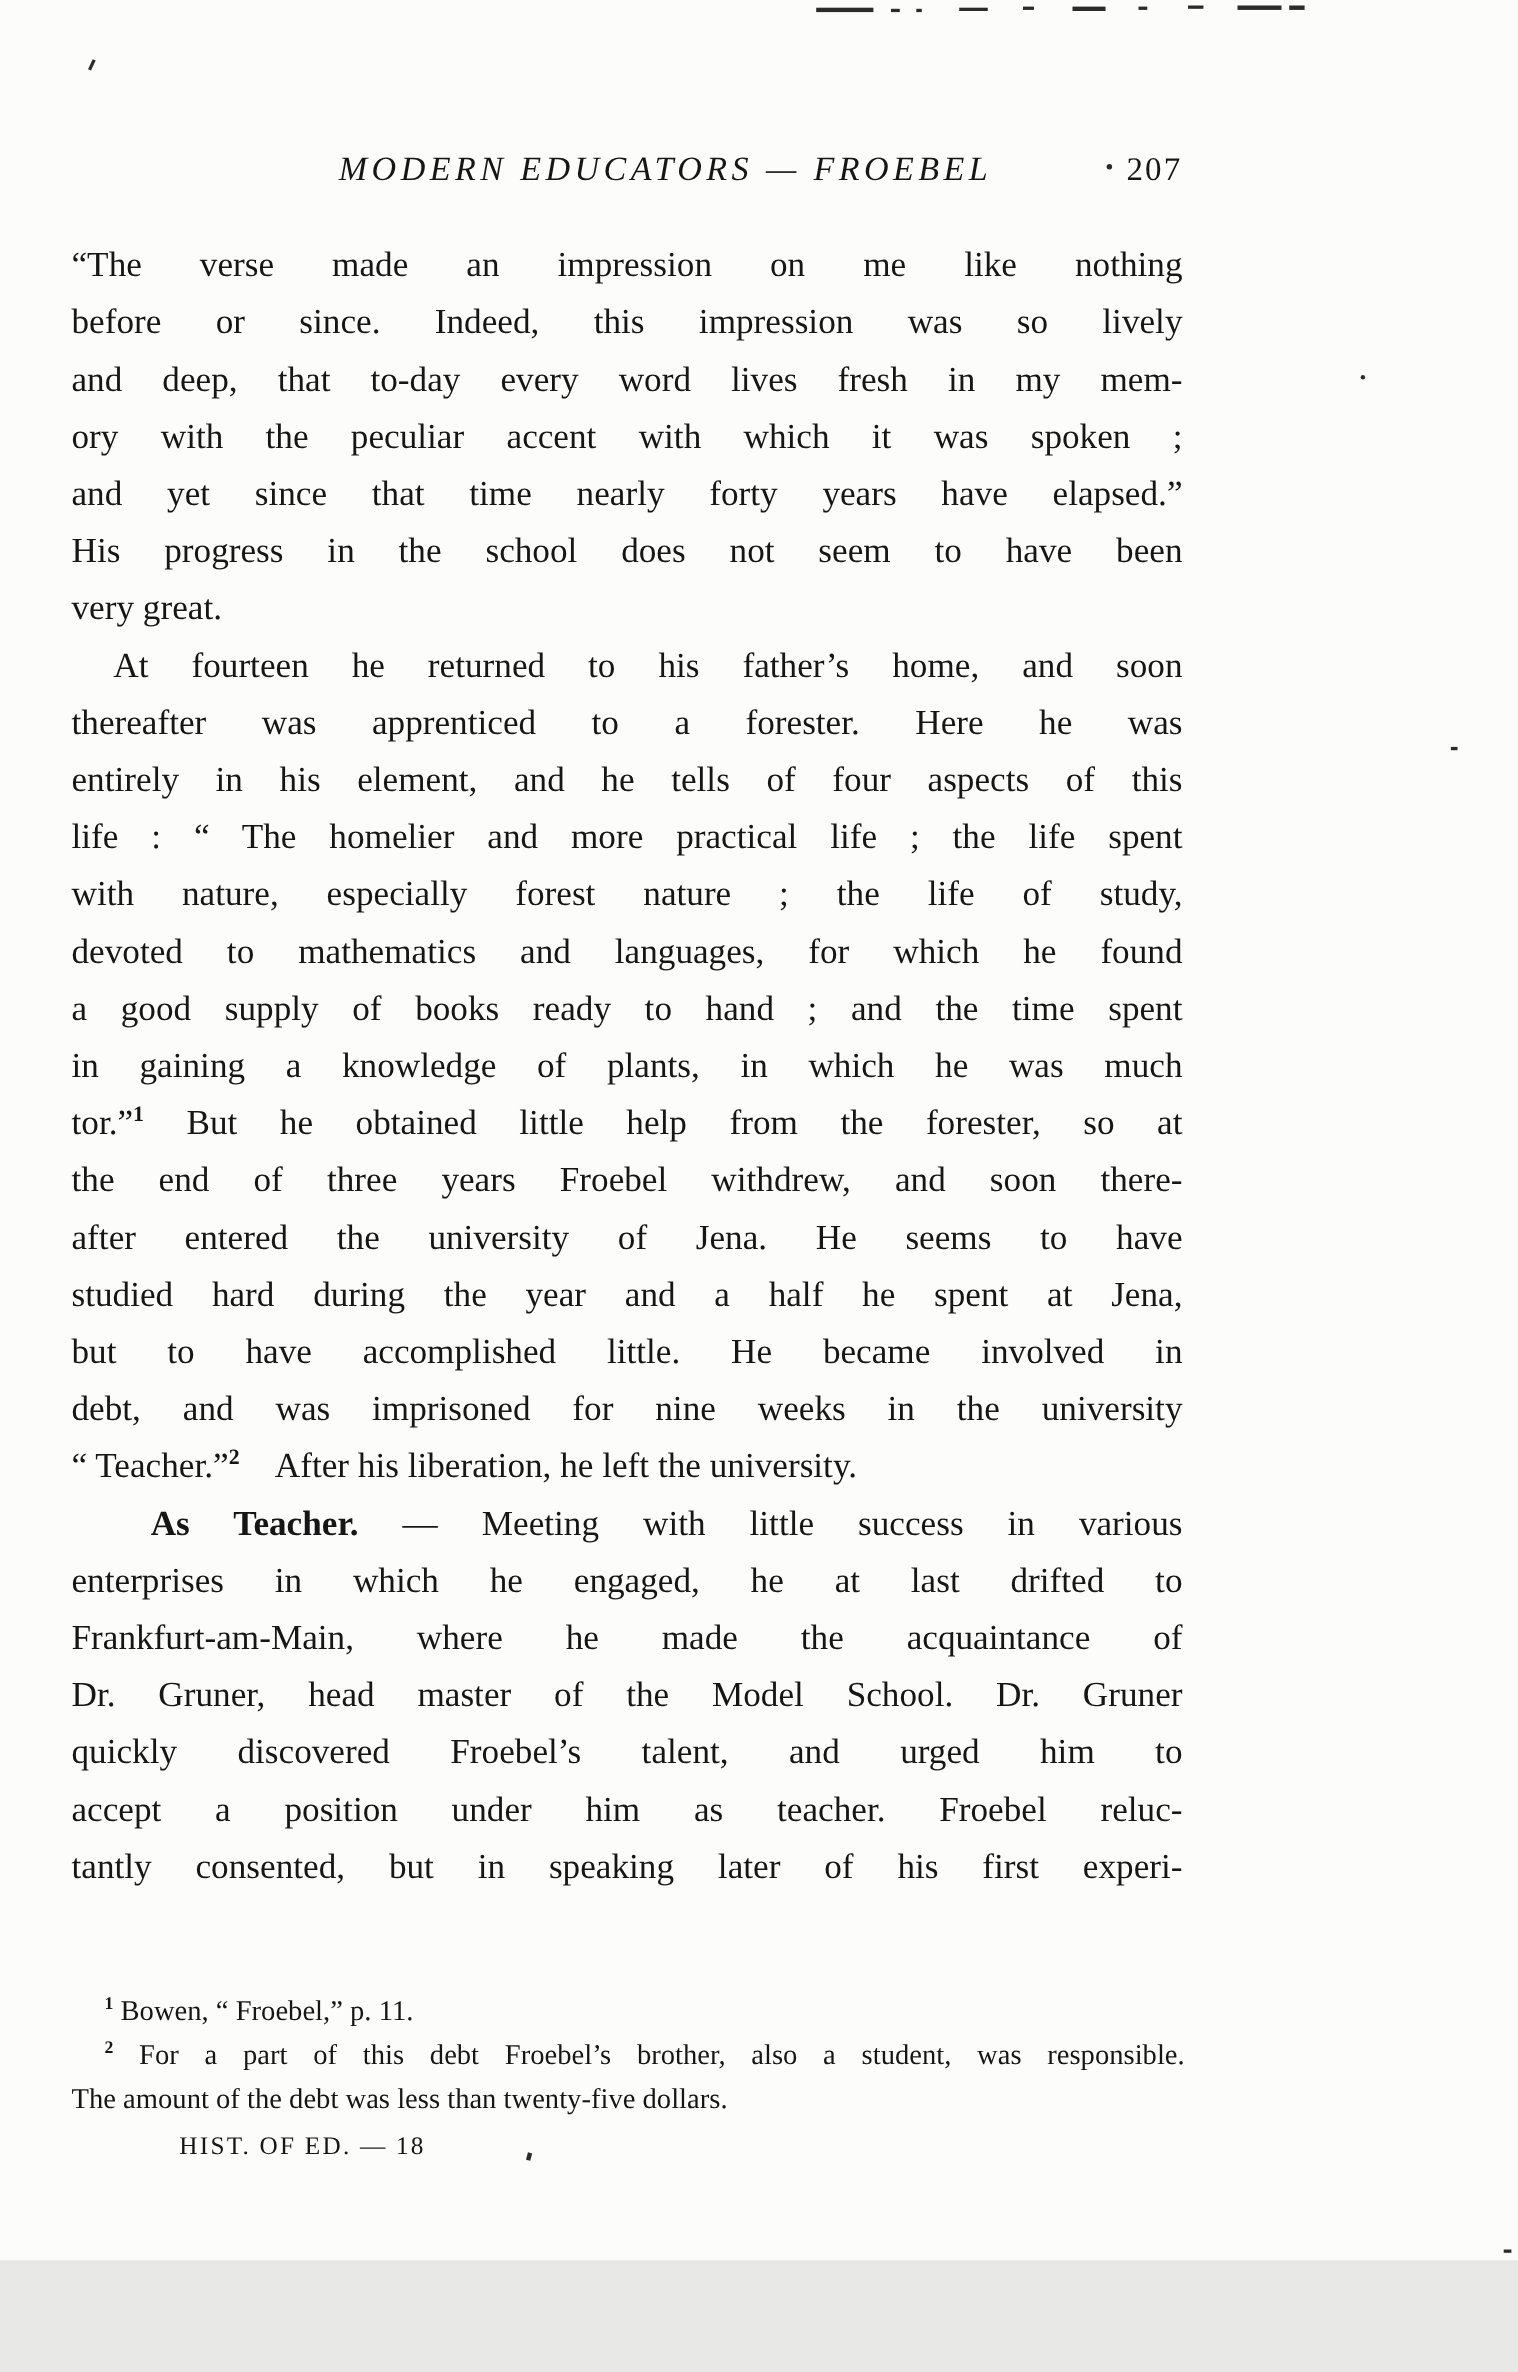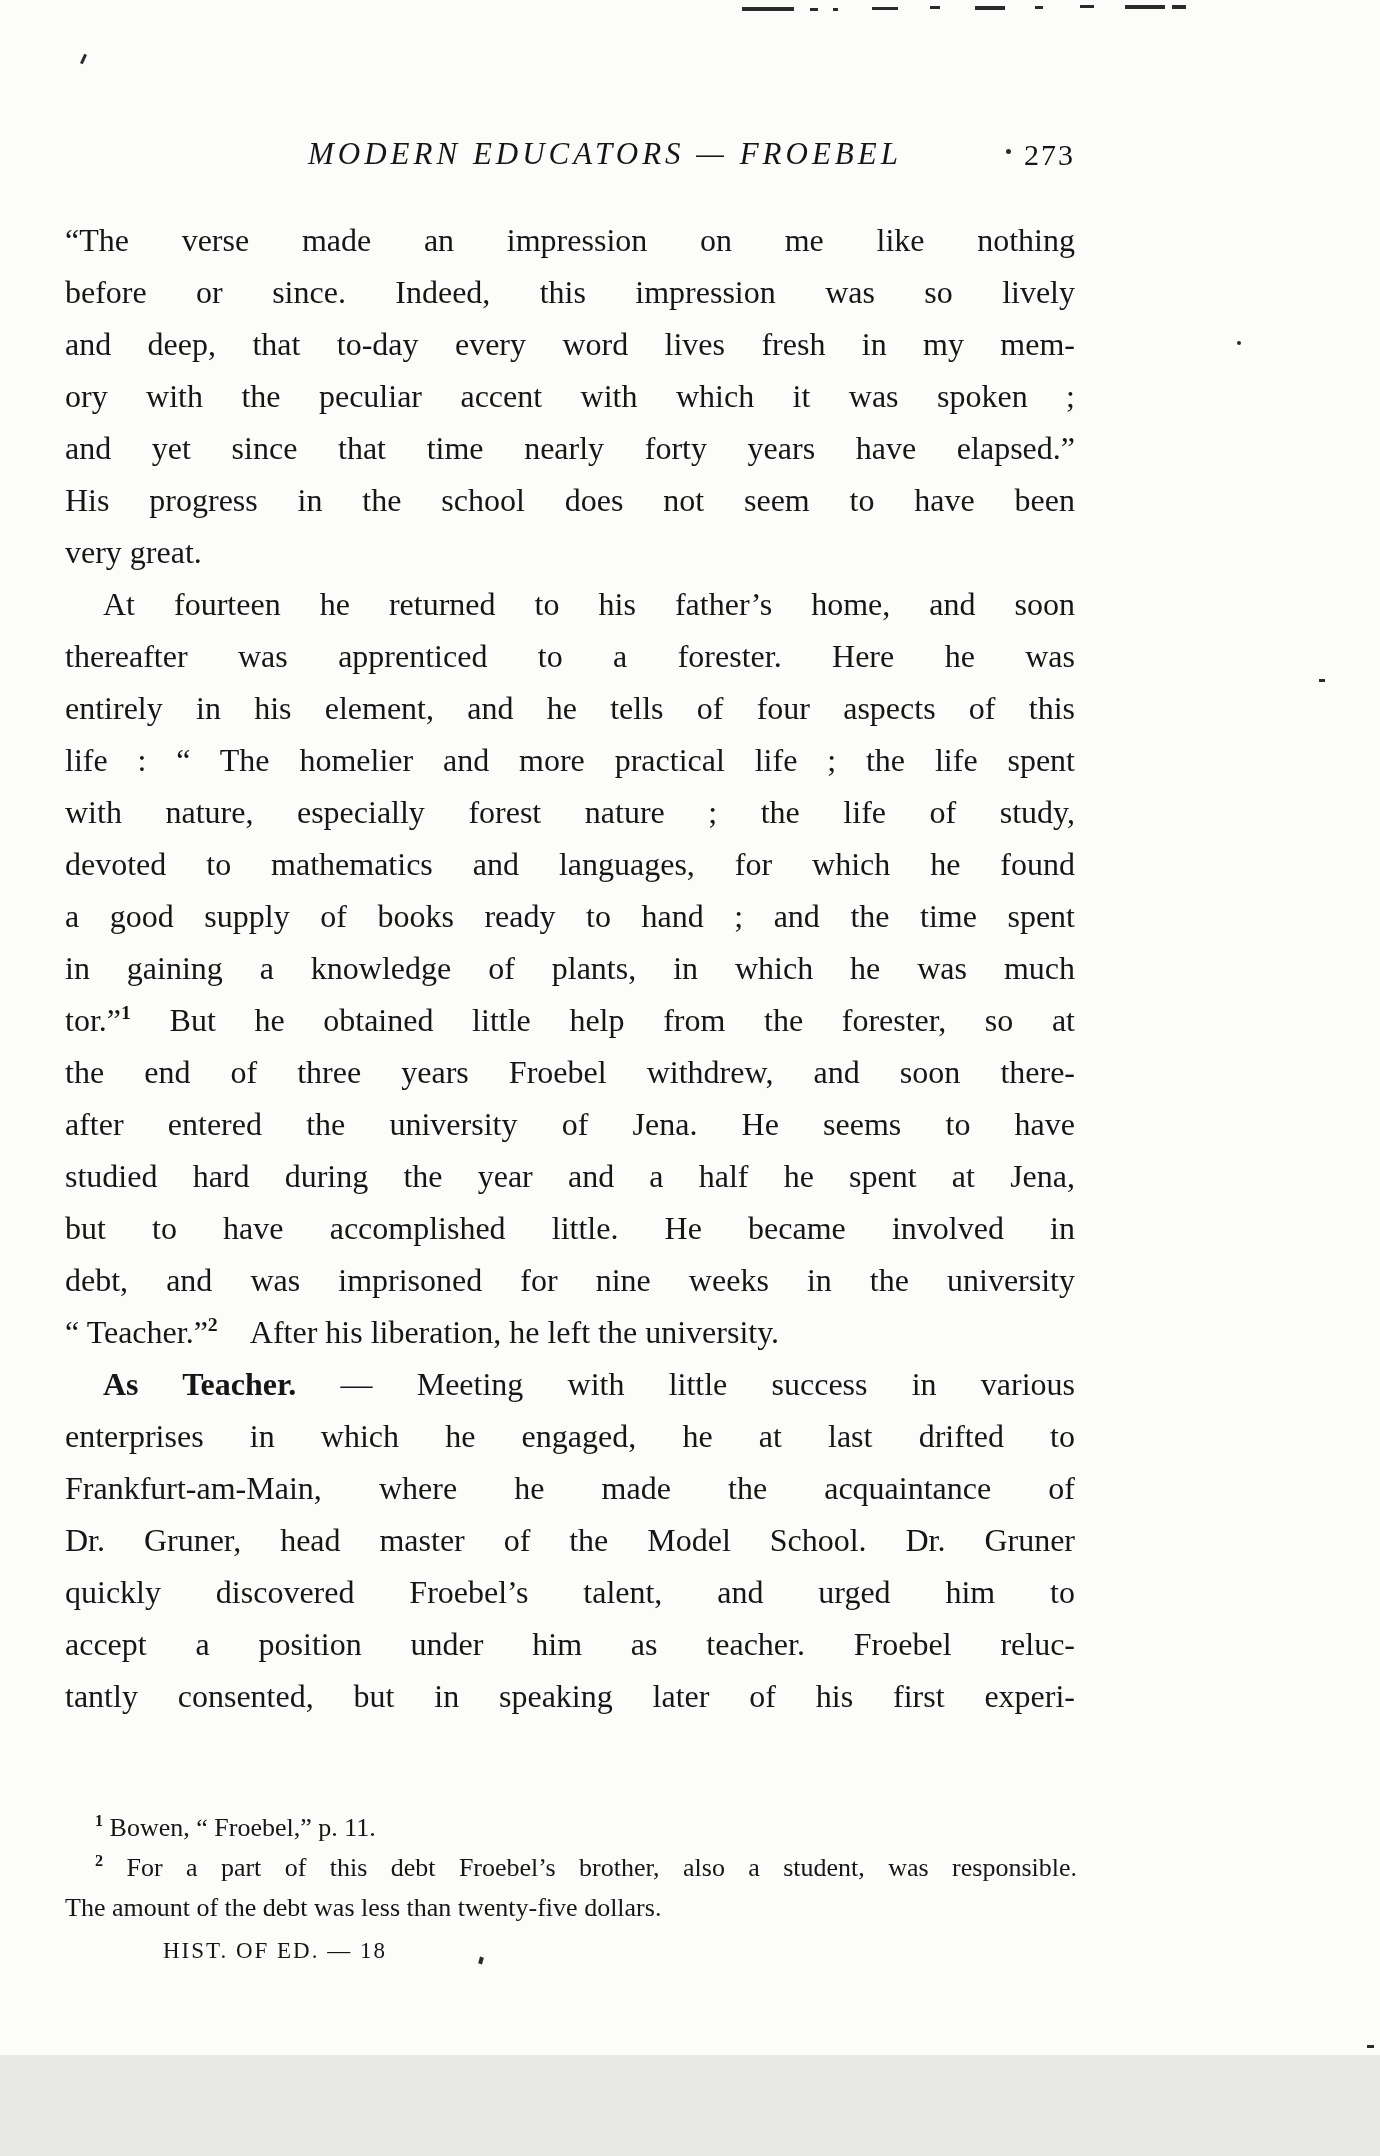--- a/index.html
+++ b/index.html
@@ -32,21 +32,21 @@
     font-size:32px;line-height:52px;
   }
   .para .line{
     height:52px;
     text-align:justify;
     text-align-last:justify;
     white-space:normal;
   }
   .para:not(.just-last) .line:last-child{text-align-last:left;}
   .para.indent .line:first-child{text-indent:38px;}
-  .bold{font-weight:700;}
+  .bold{font-weight:700;margin-left:34px;}
   sup{font-size:0.62em;line-height:0;vertical-align:super;font-weight:700;}
   
   .footnotes{
     position:absolute;left:65px;top:1808px;width:1012px;
     font-size:26px;line-height:40px;
   }
   .fn-line{height:40px;text-align:justify;}
   .fn-line.indent{text-indent:30px;}
   .fn-line.fill{text-align-last:justify;}
   .signature{
@@ -76,21 +76,21 @@
   <div class="artifact" style="left:82px;top:54px;width:3px;height:10px;transform:rotate(25deg);"></div>
   <div class="artifact round" style="left:1006px;top:149px;width:5px;height:5px;"></div>
   <div class="artifact round" style="left:1237px;top:341px;width:4px;height:4px;"></div>
   <div class="artifact" style="left:1319px;top:679px;width:6px;height:3px;"></div>
   <div class="artifact" style="left:479px;top:1957px;width:4px;height:7px;transform:rotate(15deg);"></div>
   <div class="artifact" style="left:1367px;top:2045px;width:7px;height:3px;"></div>
   <div class="artifact round" style="left:618px;top:2062px;width:3px;height:3px;"></div>
 
   <div class="header">
     <div class="running-title">MODERN EDUCATORS — FROEBEL</div>
-    <div class="page-number">273</div>
+    <div class="page-number">207</div>
   </div>
 
   <div class="body">
     <div class="para p1">
         <div class="line"><span>“The verse made an impression on me like nothing</span></div>
         <div class="line"><span>before or since.  Indeed, this impression was so lively</span></div>
         <div class="line"><span>and deep, that to-day every word lives fresh in my mem-</span></div>
         <div class="line"><span>ory with the peculiar accent with which it was spoken ;</span></div>
         <div class="line"><span>and yet since that time nearly forty years have elapsed.”</span></div>
         <div class="line"><span>His progress in the school does not seem to have been</span></div>

